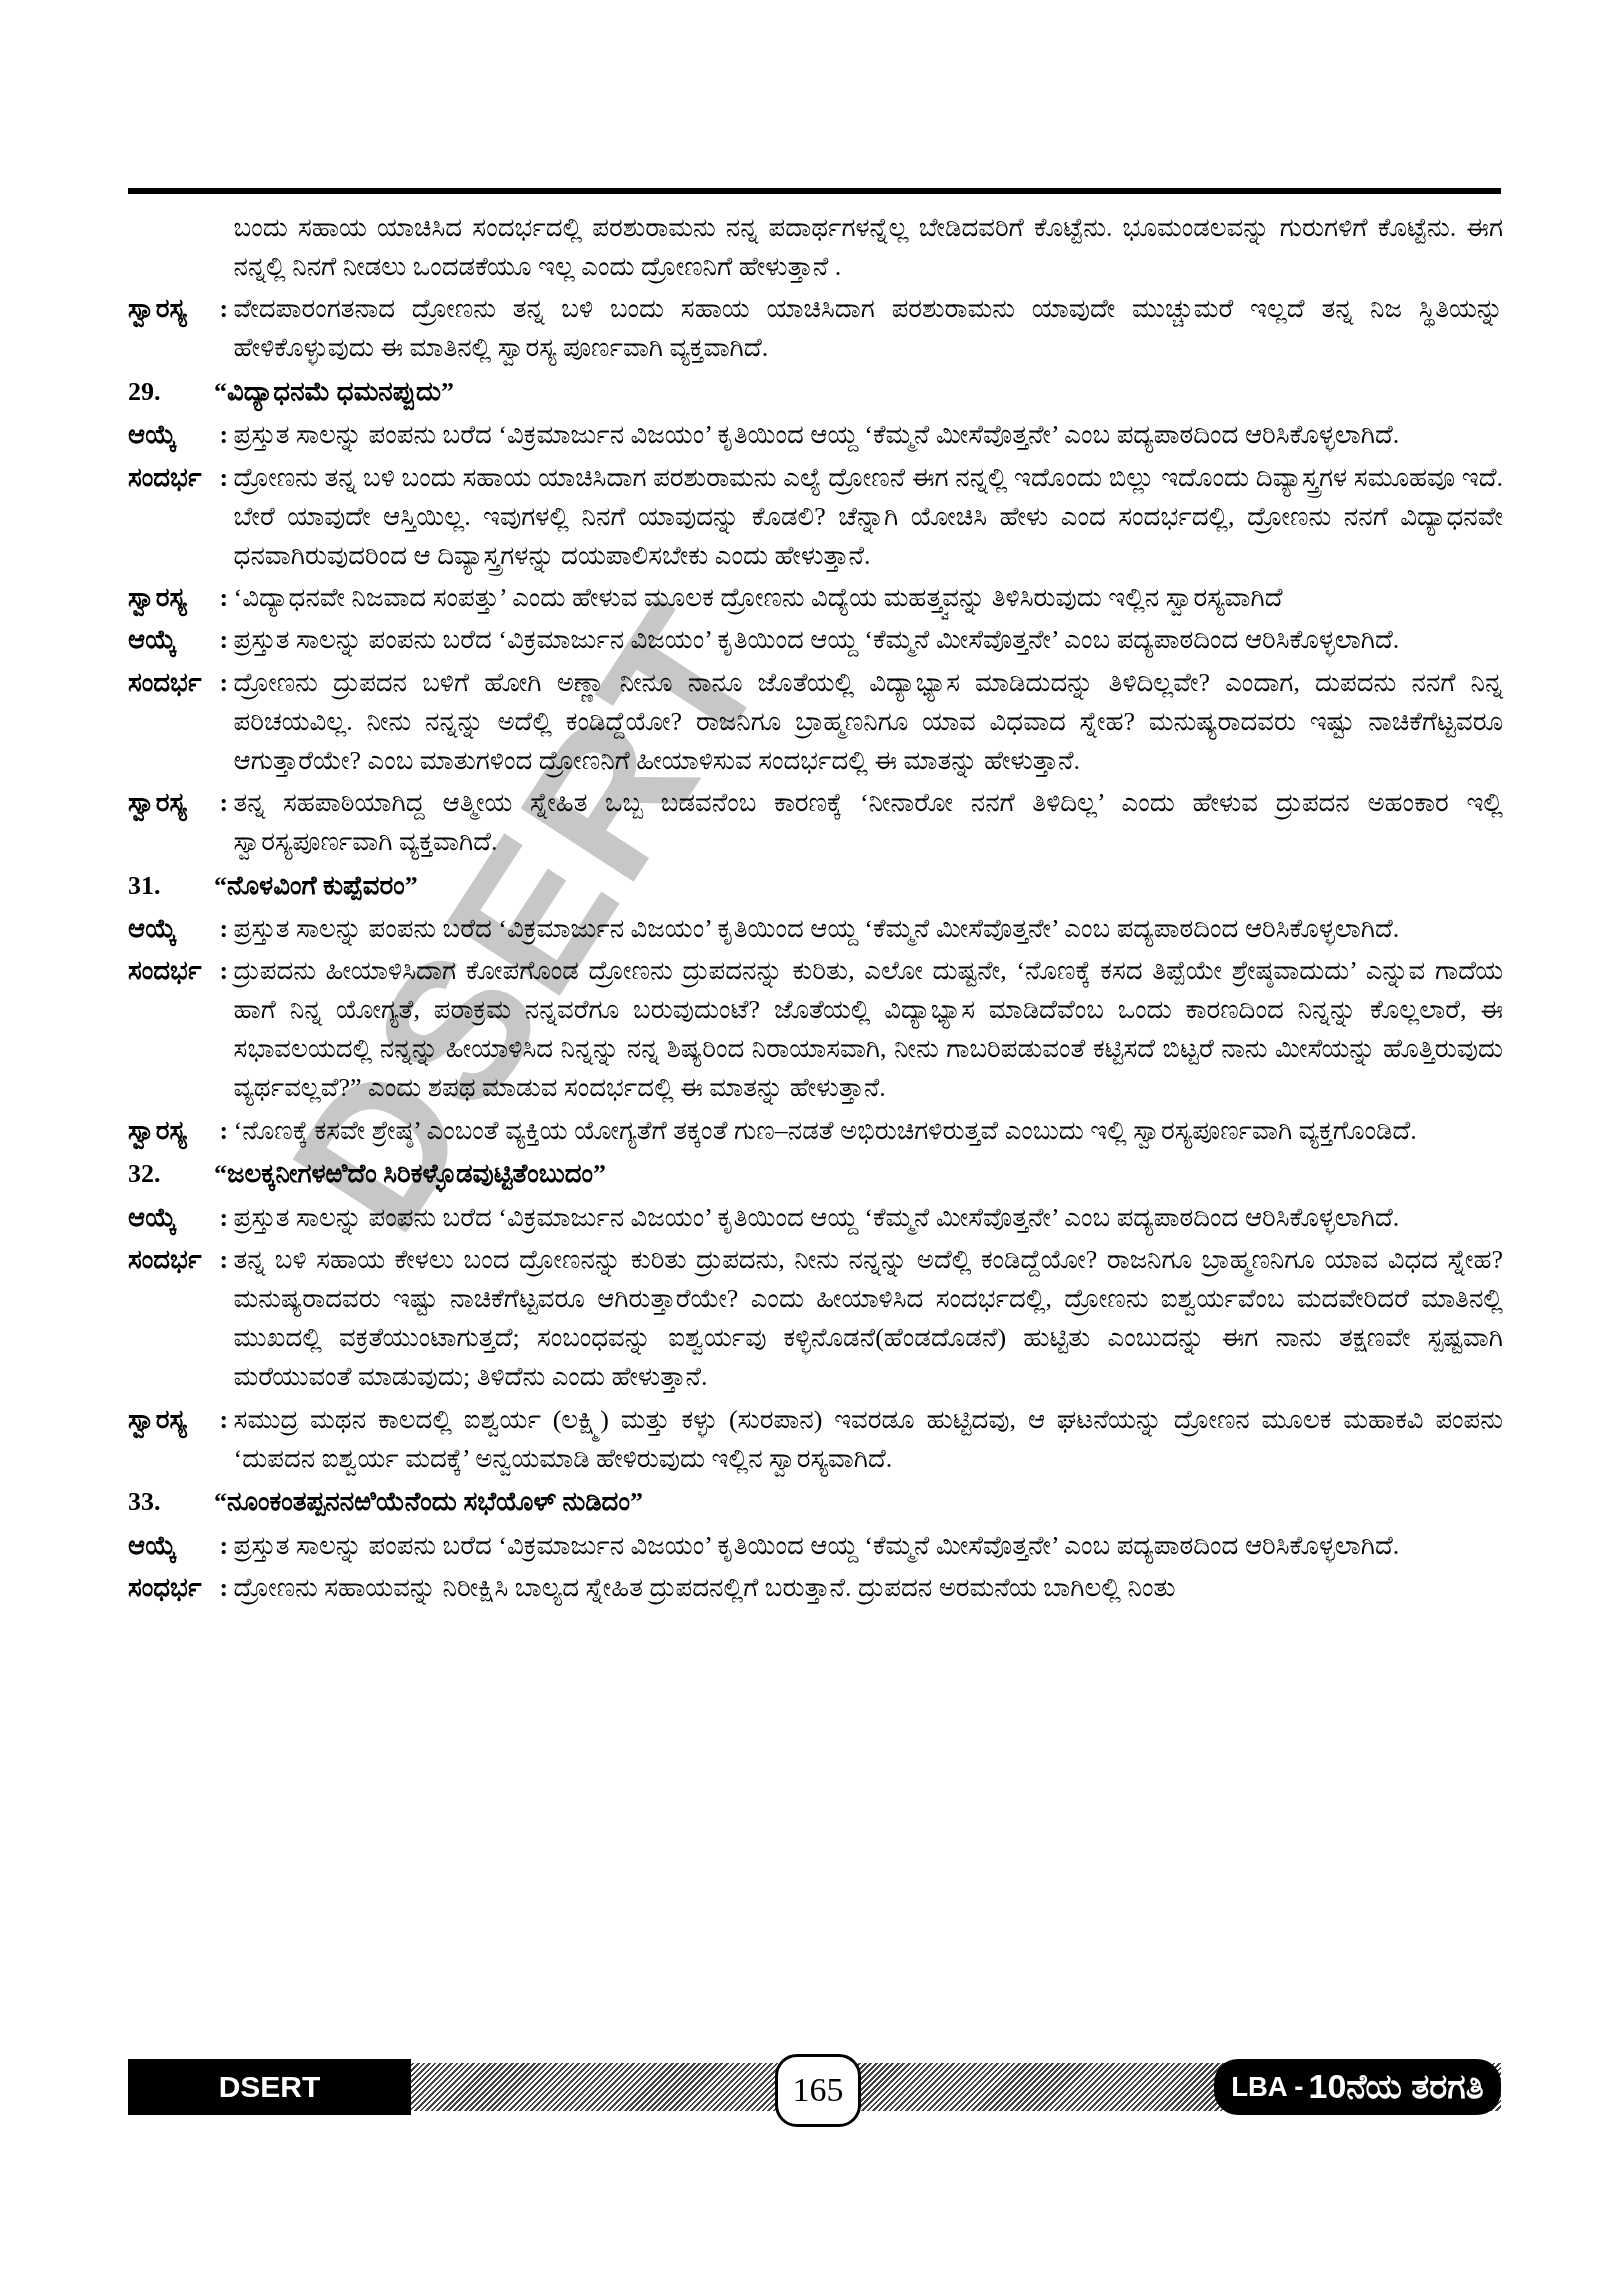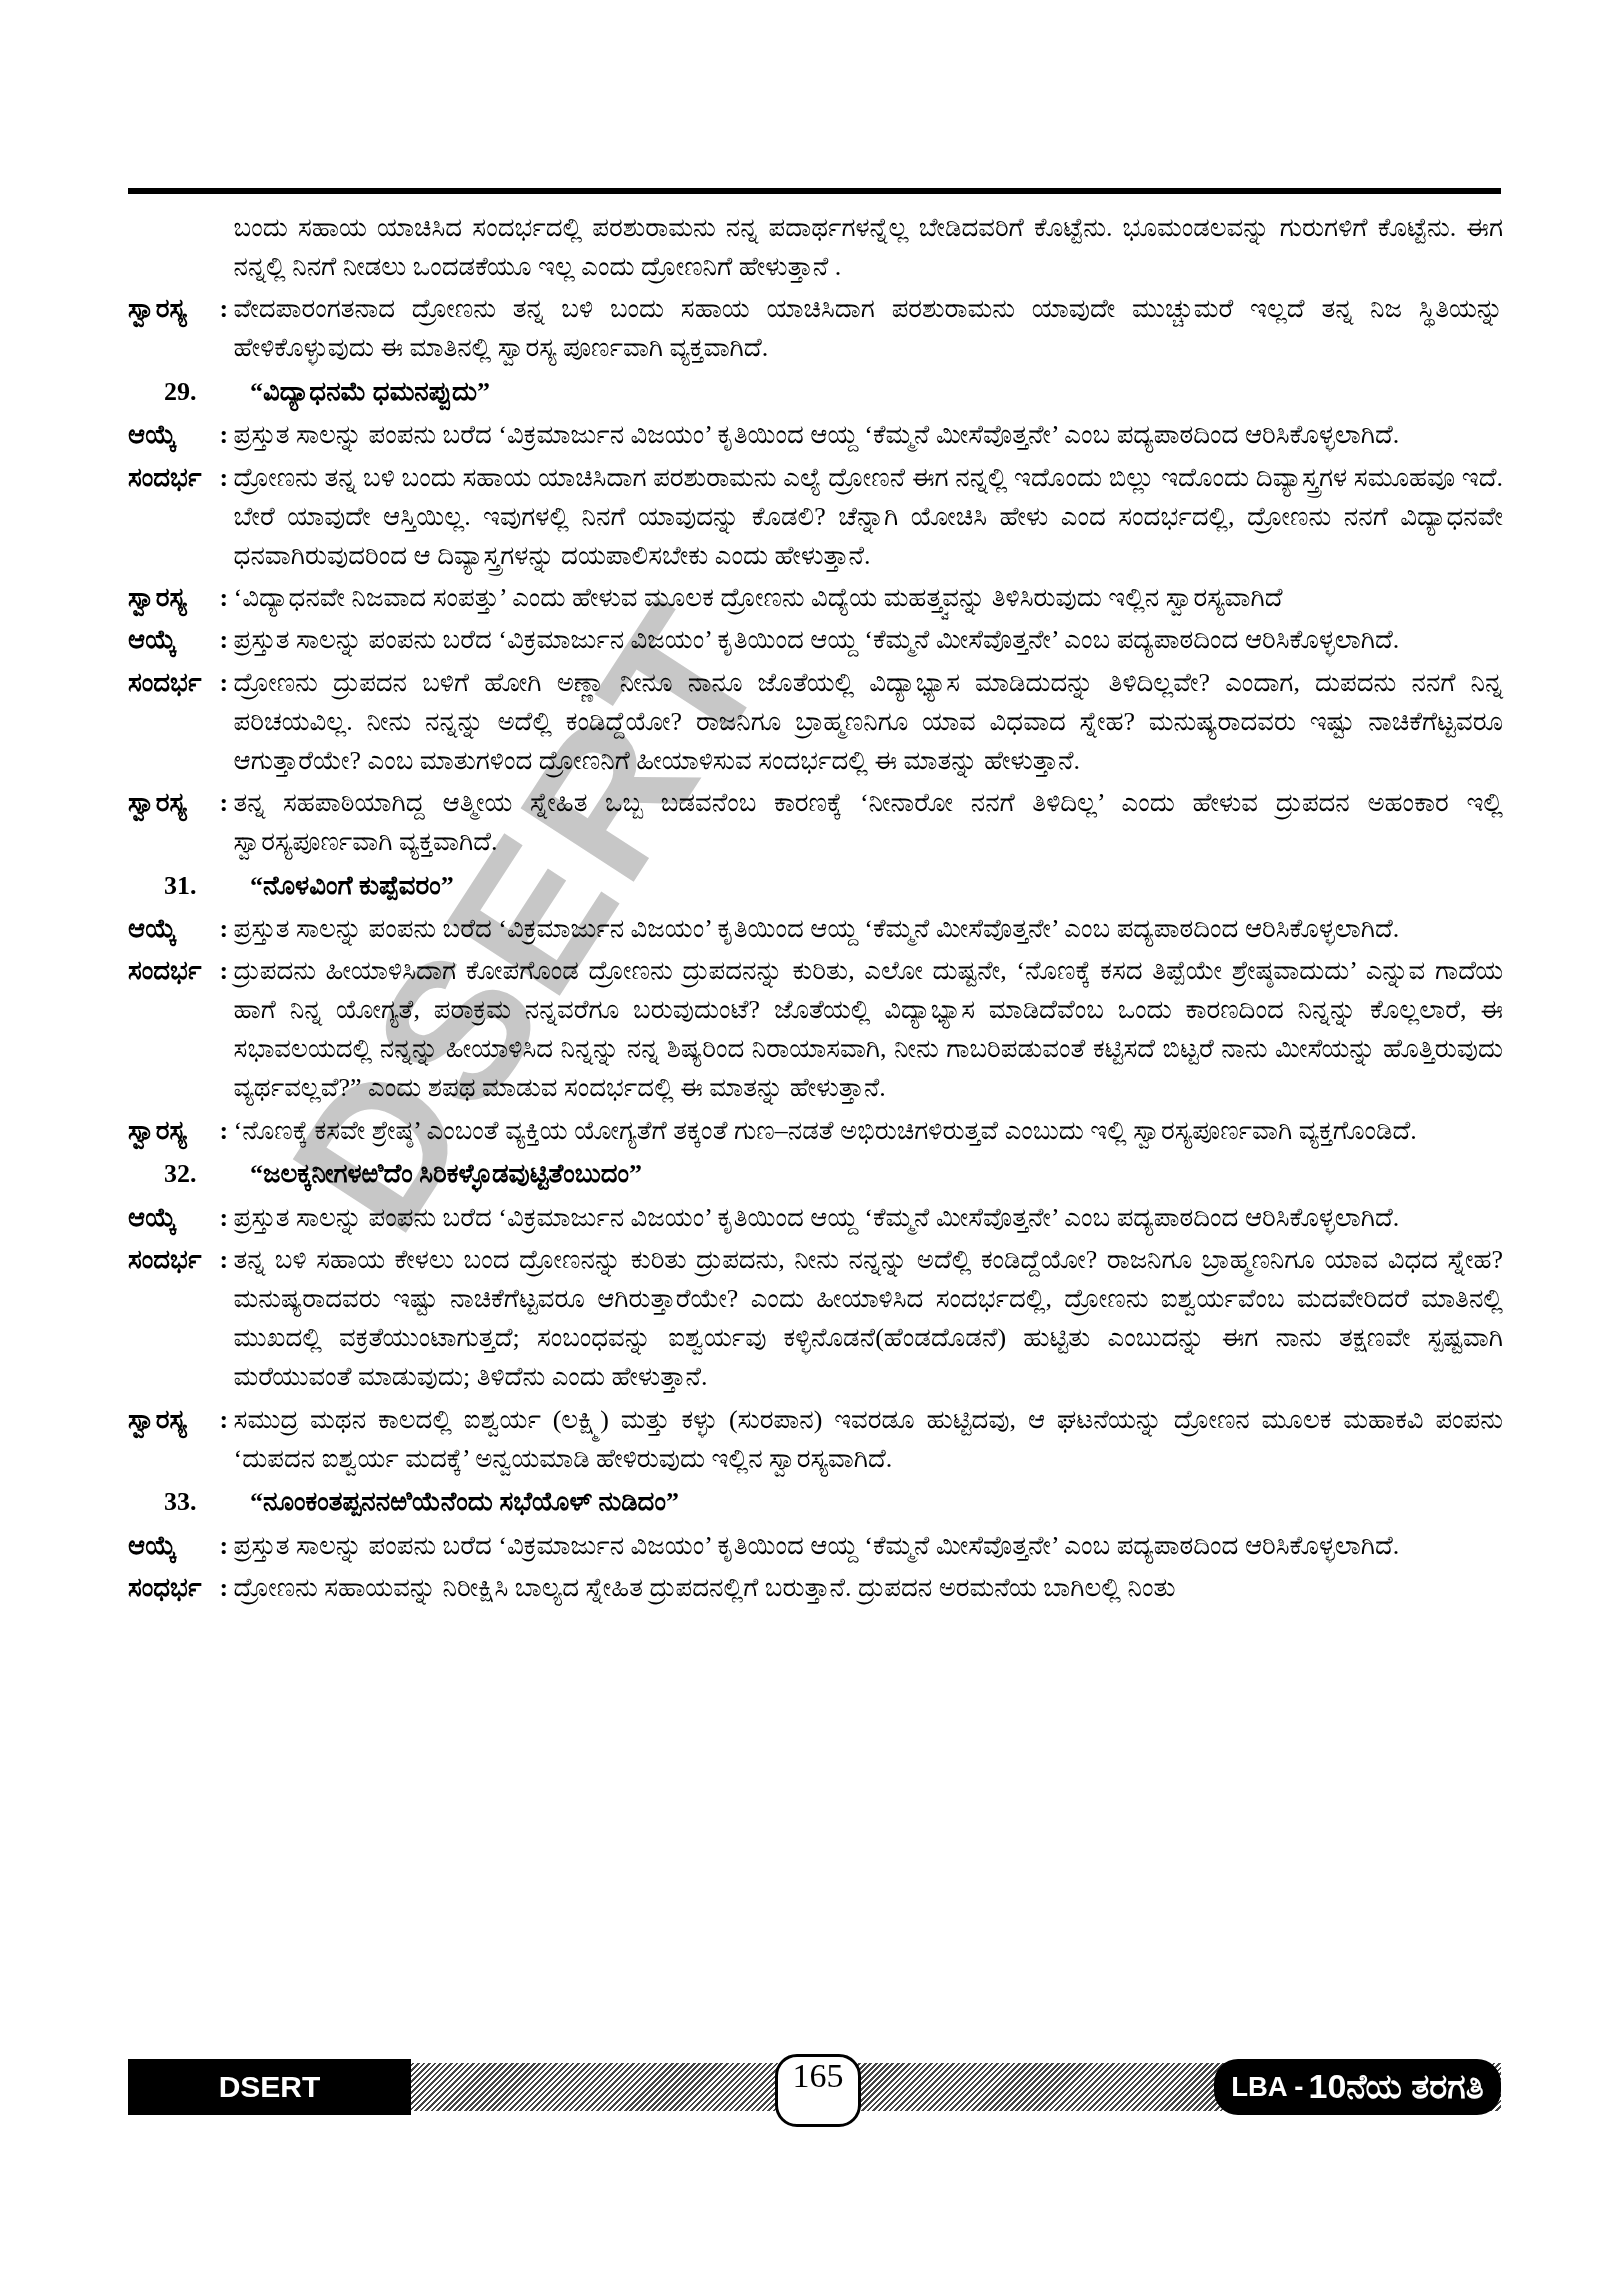--- a/index.html
+++ b/index.html
@@ -29,21 +29,21 @@
     font-size:26px;line-height:39px;
     z-index:2;
     font-family:Liberation Serif, serif;
   }
   .row{display:flex;align-items:flex-start;margin-bottom:3.3px;}
   .row-label{flex:0 0 86px;font-weight:bold;white-space:nowrap;}
   .row-colon{flex:0 0 19.6px;text-align:center;font-weight:bold;}
   .row-text{flex:1;text-align:justify;}
   .row.continuation .row-label,.row.continuation .row-colon{visibility:hidden;}
   .row.heading{margin-top:4.6px;margin-bottom:4.6px;}
-  .row.heading .row-num{flex:0 0 86px;font-weight:bold;margin-left:36px;}
+  .row.heading .row-num{flex:0 0 86px;font-weight:bold;}
   .row.heading .row-title{flex:1;font-weight:bold;}
   .footer{
     position:absolute;left:128px;top:2059px;width:1373px;height:56px;
     z-index:3;
   }
   .footer-hatch{
     position:absolute;left:0;top:3.9px;right:0;height:48px;
     background:repeating-linear-gradient(135deg,#ffffff 0 2px,#444 2px 3.9px);
   }
   .footer-box{
@@ -51,21 +51,21 @@
     display:flex;align-items:center;justify-content:center;
     font-family:"Liberation Sans","DejaVu Sans",sans-serif;
     font-weight:bold;font-size:30px;
   }
   .footer-box.left{left:0;width:283px;}
   .footer-box.right{left:1086px;width:287px;font-size:27.5px;border-radius:24px;}
   .footer-box.right .kn{font-weight:bold;font-size:34px;margin-left:5px;}
   .page-badge{
     position:absolute;left:647px;top:-5.2px;width:80px;height:67px;
     background:#fff;border:3.9px solid #000;border-radius:22px;
-    display:flex;align-items:flex-start;justify-content:center;
+    display:flex;align-items:center;justify-content:center;
     font-family:"Liberation Serif","DejaVu Serif",serif;
     font-size:34px;color:#000;
   }
 </style>
 </head>
 <body>
 
 <div class="page">
 
   <div class="top-rule"></div>

